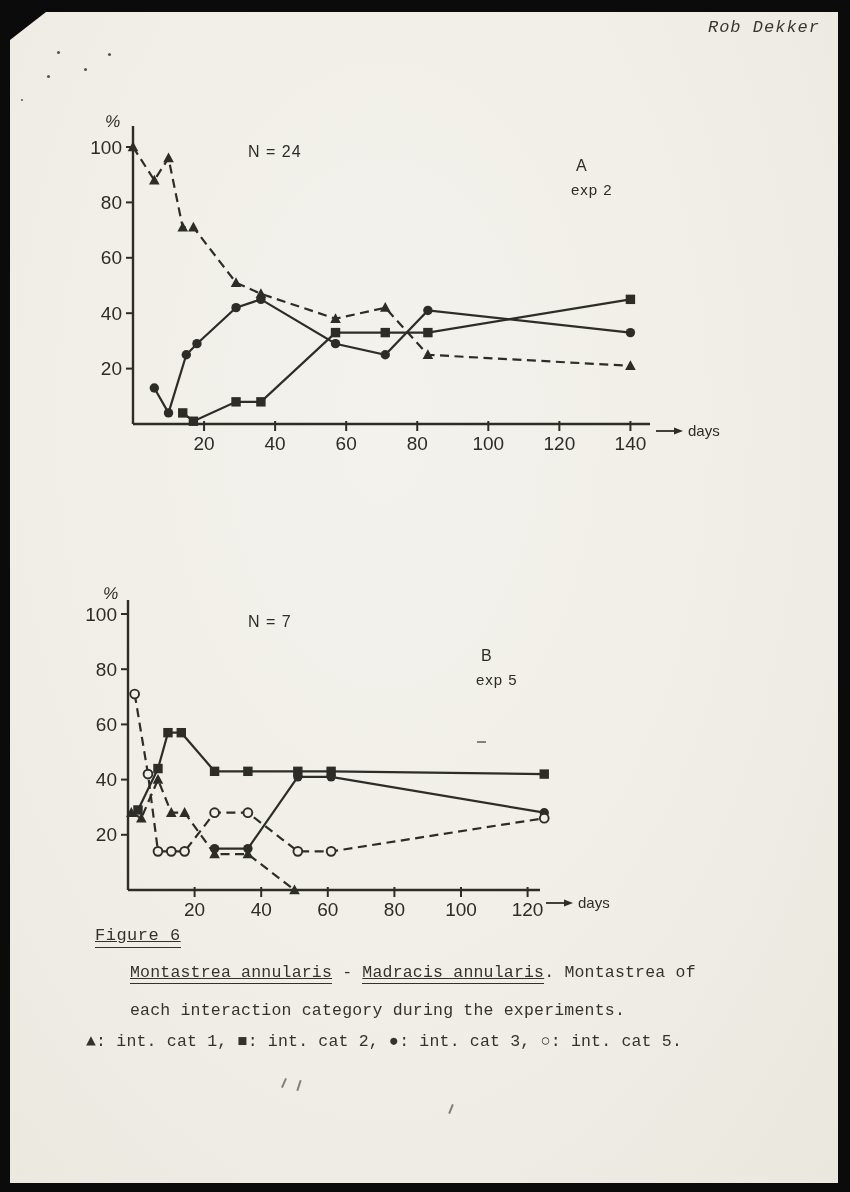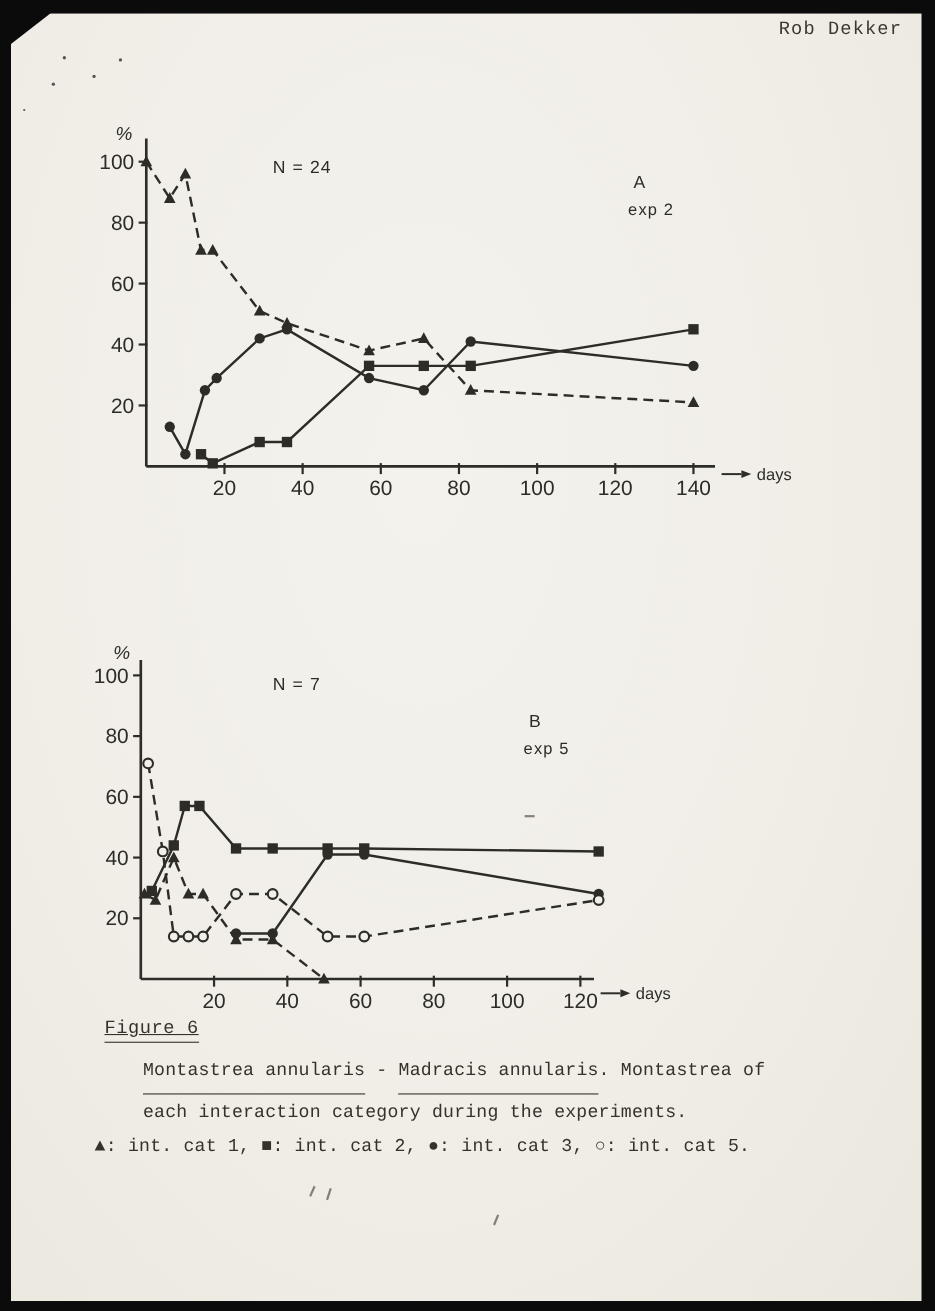--- a/index.html
+++ b/index.html
@@ -5,20 +5,21 @@
   html,body{margin:0;padding:0;}
   body{
     width:850px;height:1192px;position:relative;overflow:hidden;
     background:#0b0b0b;
     font-family:"Liberation Sans", sans-serif;
   }
   .paper{
     position:absolute;left:10px;top:12px;width:828px;height:1171px;
     background:radial-gradient(ellipse at 45% 35%, #f4f2ec 0%, #f0eee7 55%, #eae7de 100%);
     clip-path:polygon(36px 0, 100% 0, 100% 100%, 0 100%, 0 28px);
+    font-style:italic;
   }
   .author{
     position:absolute;top:6px;right:18px;
     font-family:"Liberation Mono","DejaVu Sans Mono",monospace;
     font-size:17px;letter-spacing:1px;color:#3a3731;
   }
   .charts-overlay{position:absolute;left:0;top:0;z-index:5;}
   .charts-overlay text{font-family:"Liberation Sans", sans-serif;fill:#2e2c27;}
   .caption{
     position:absolute;left:0;top:0;width:100%;z-index:6;
@@ -26,21 +27,21 @@
     color:#35322b;
   }
   .fig-title{
     position:absolute;left:95px;top:926px;font-size:17px;
     border-bottom:1.6px solid #35322b;padding-bottom:2px;letter-spacing:0.5px;text-decoration:underline;
   }
   .cap-line{position:absolute;font-size:16.5px;white-space:pre;letter-spacing:0.2px;}
   .cap-line2{left:130px;top:963px;}
   .cap-line3{left:130px;top:1001px;}
   .cap-line4{left:86px;top:1032px;}
-  .u{border-bottom:1.6px solid #35322b;padding-bottom:12px;}
+  .u{border-bottom:1.6px solid #35322b;padding-bottom:1px;text-decoration:underline;}
   .speck{position:absolute;background:#2f2d28;border-radius:50%;opacity:.8;}
   .pencil{position:absolute;background:#55514a;opacity:.7;}
 </style>
 </head>
 <body>
 
 <div class="paper">
   <div class="author">Rob Dekker</div>
 
   <div class="speck" style="left:47px;top:39px;width:3px;height:3px;"></div>

